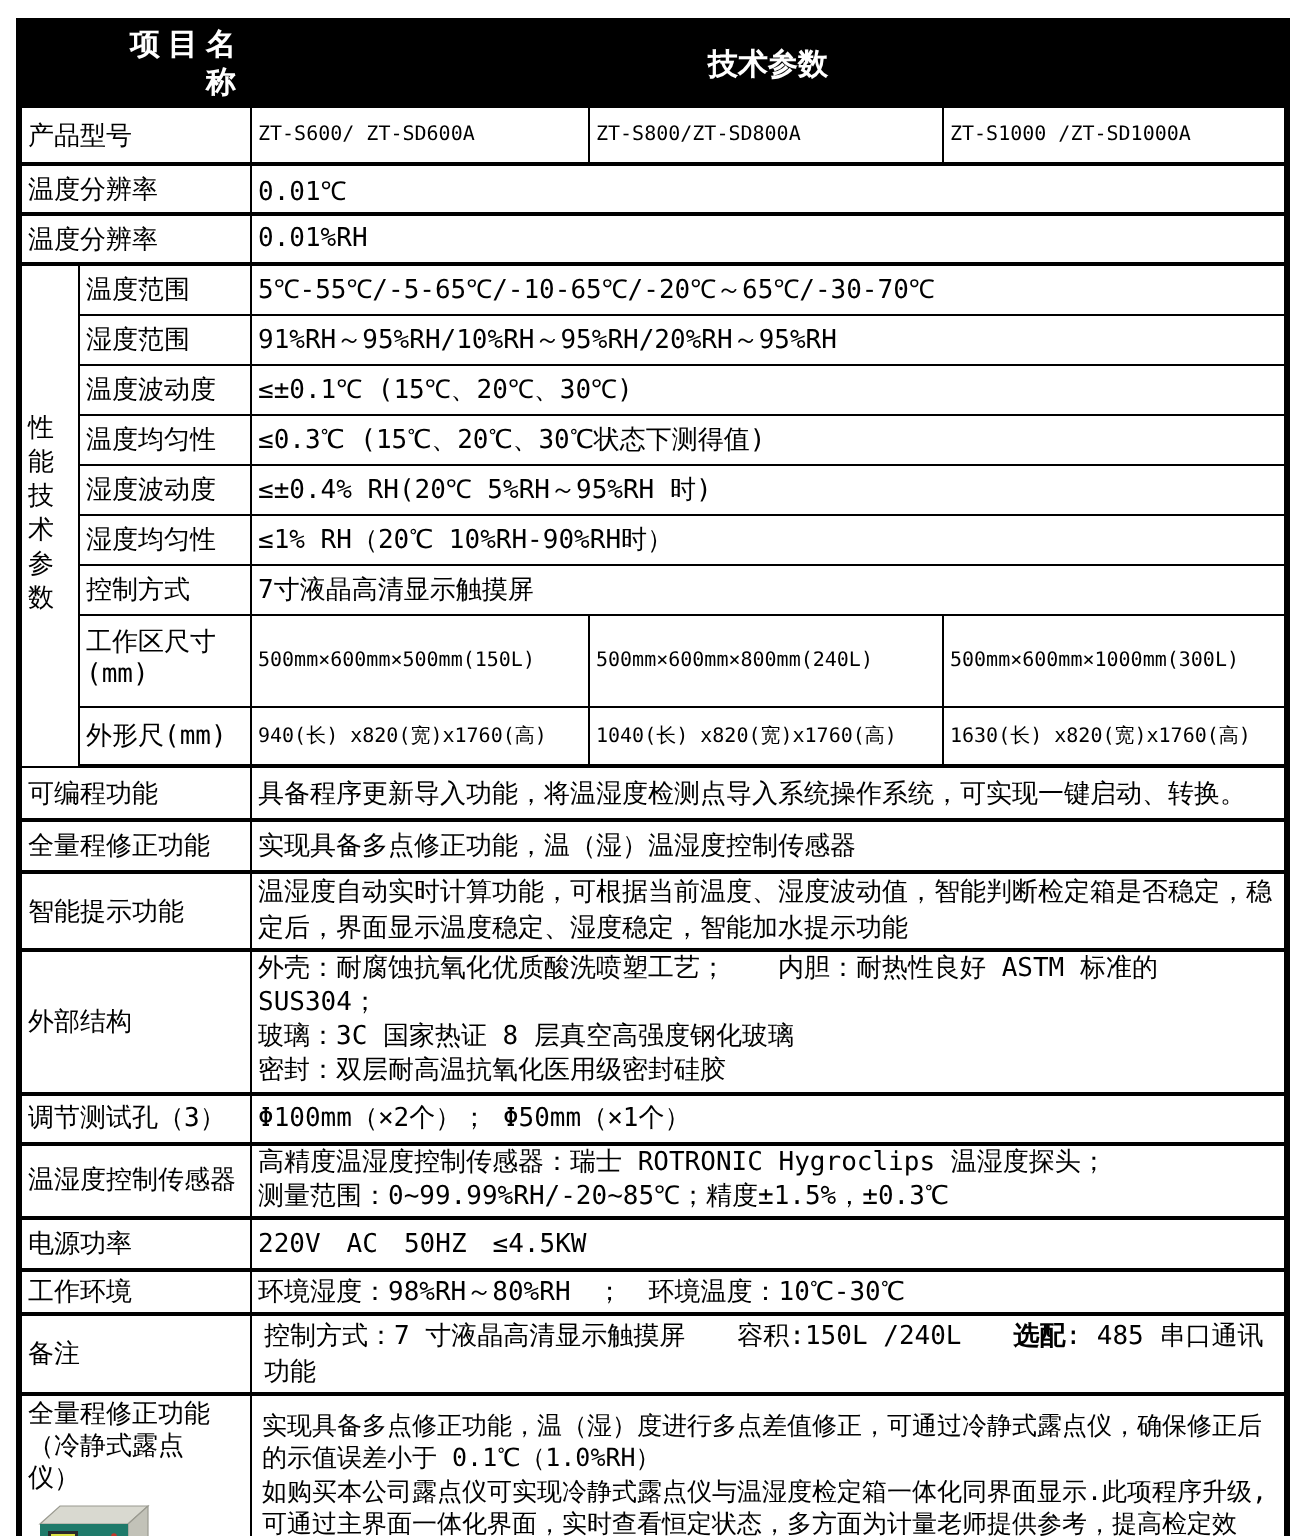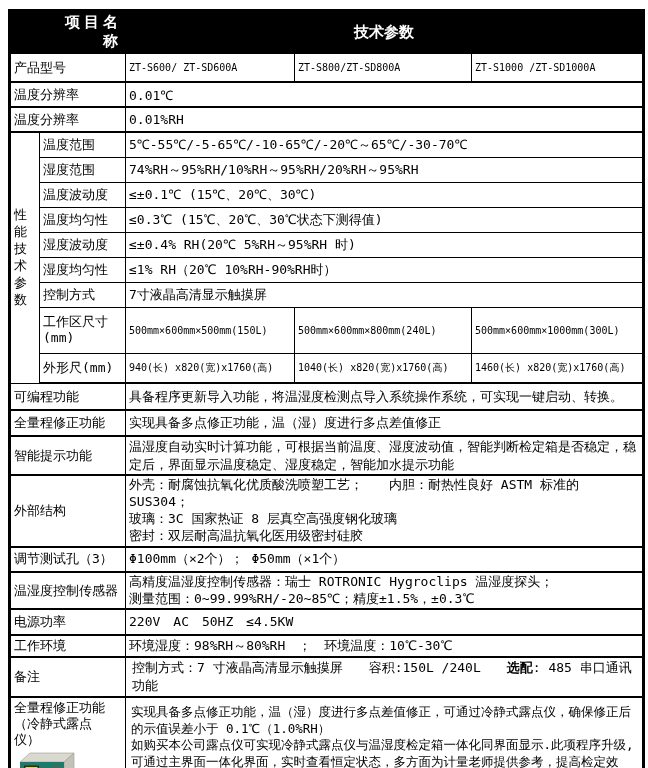--- a/index.html
+++ b/index.html
@@ -66,21 +66,21 @@
 技
 术
 参
 数</div>
     </td>
     <td>温度范围</td>
     <td colspan="3">5℃-55℃/-5-65℃/-10-65℃/-20℃～65℃/-30-70℃</td>
   </tr>
   <tr style="height:25px">
     <td>湿度范围</td>
-    <td colspan="3">74%RH～95%RH/10%RH～95%RH/20%RH～95%RH</td>
+    <td colspan="3">91%RH～95%RH/10%RH～95%RH/20%RH～95%RH</td>
   </tr>
   <tr style="height:25px">
     <td>温度波动度</td>
     <td colspan="3">≤±0.1℃ (15℃、20℃、30℃)</td>
   </tr>
   <tr style="height:25px">
     <td>温度均匀性</td>
     <td colspan="3">≤0.3℃ (15℃、20℃、30℃状态下测得值)</td>
   </tr>
   <tr style="height:25px">
@@ -99,30 +99,30 @@
     <td class="ml lbl2">工作区尺寸
 (mm)</td>
     <td class="small">500mm×600mm×500mm(150L)</td>
     <td class="small">500mm×600mm×800mm(240L)</td>
     <td class="small">500mm×600mm×1000mm(300L)</td>
   </tr>
   <tr class="major" style="height:30px">
     <td>外形尺(mm)</td>
     <td class="small">940(长) x820(宽)x1760(高)</td>
     <td class="small">1040(长) x820(宽)x1760(高)</td>
-    <td class="small">1460(长) x820(宽)x1760(高)</td>
+    <td class="small">1630(长) x820(宽)x1760(高)</td>
   </tr>
 
   <tr class="major" style="height:27px">
     <td colspan="2" class="dr">可编程功能</td>
     <td colspan="3">具备程序更新导入功能，将温湿度检测点导入系统操作系统，可实现一键启动、转换。</td>
   </tr>
   <tr class="major" style="height:26px">
     <td colspan="2" class="dr">全量程修正功能</td>
-    <td colspan="3">实现具备多点修正功能，温（湿）度进行多点差值修正</td>
+    <td colspan="3">实现具备多点修正功能，温（湿）温湿度控制传感器</td>
   </tr>
   <tr class="major" style="height:37px">
     <td colspan="2" class="dr">智能提示功能</td>
     <td colspan="3" style="line-height:1.35">温湿度自动实时计算功能，可根据当前温度、湿度波动值，智能判断检定箱是否稳定，稳定后，界面显示温度稳定、湿度稳定，智能加水提示功能</td>
   </tr>
   <tr class="major" style="height:51px">
     <td colspan="2" class="dr">外部结构</td>
     <td colspan="3" class="ml">外壳：耐腐蚀抗氧化优质酸洗喷塑工艺；　　内胆：耐热性良好 ASTM 标准的 SUS304；
 玻璃：3C 国家热证 8 层真空高强度钢化玻璃
 密封：双层耐高温抗氧化医用级密封硅胶</td>

